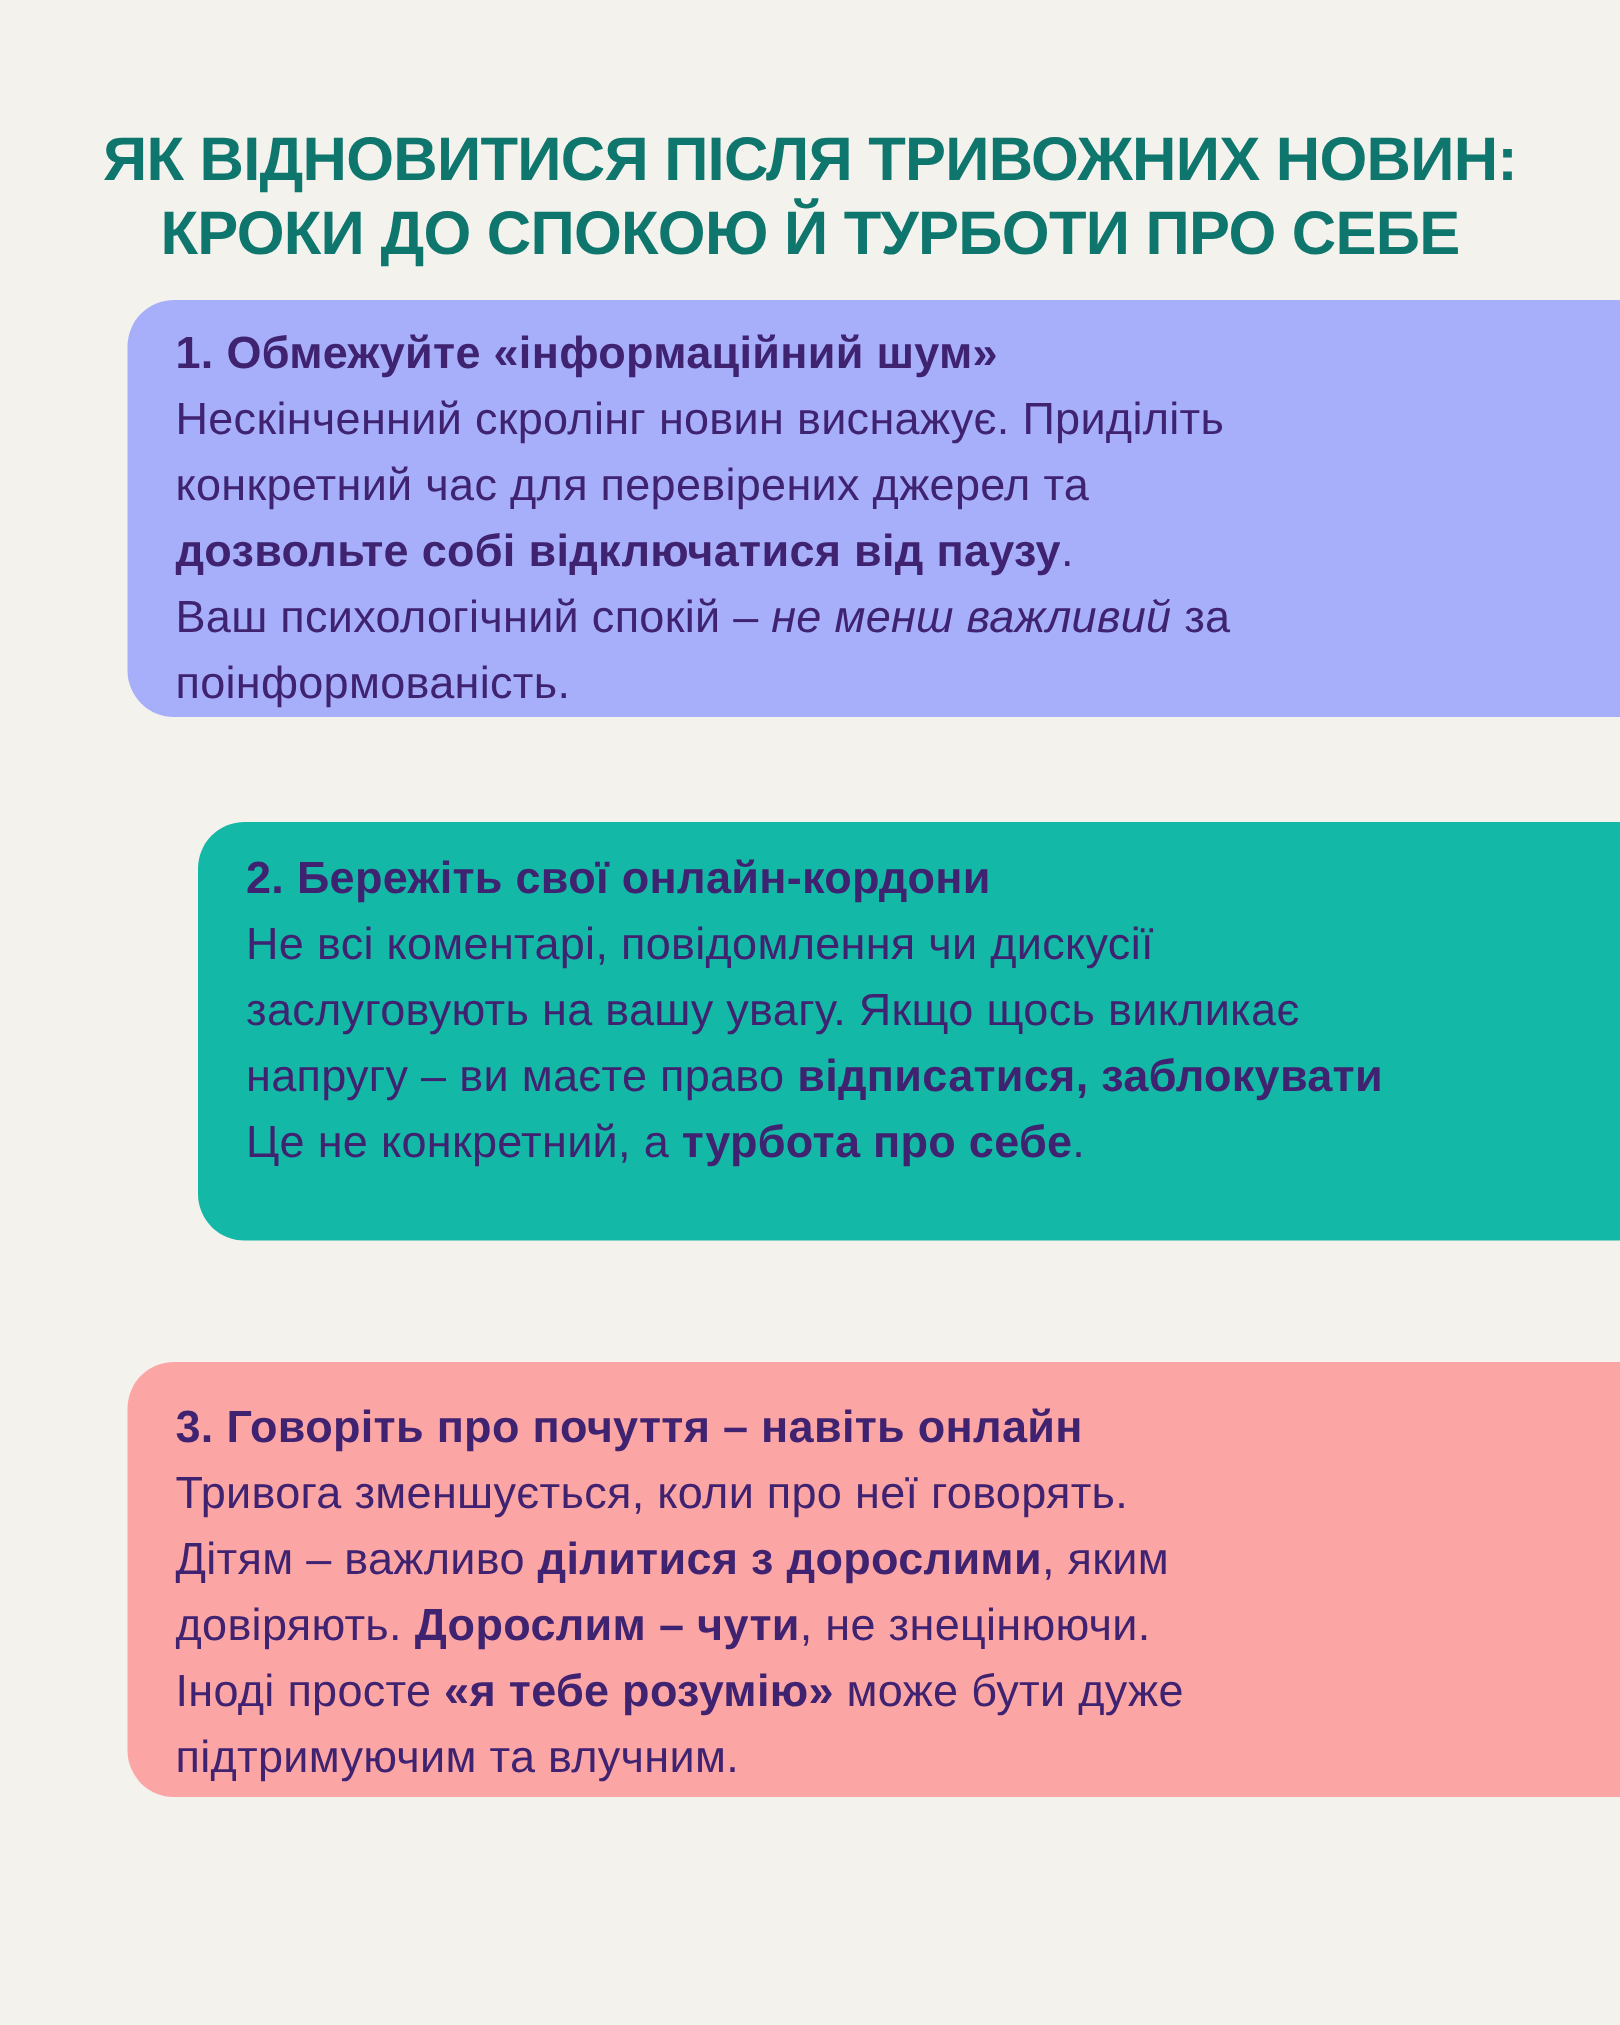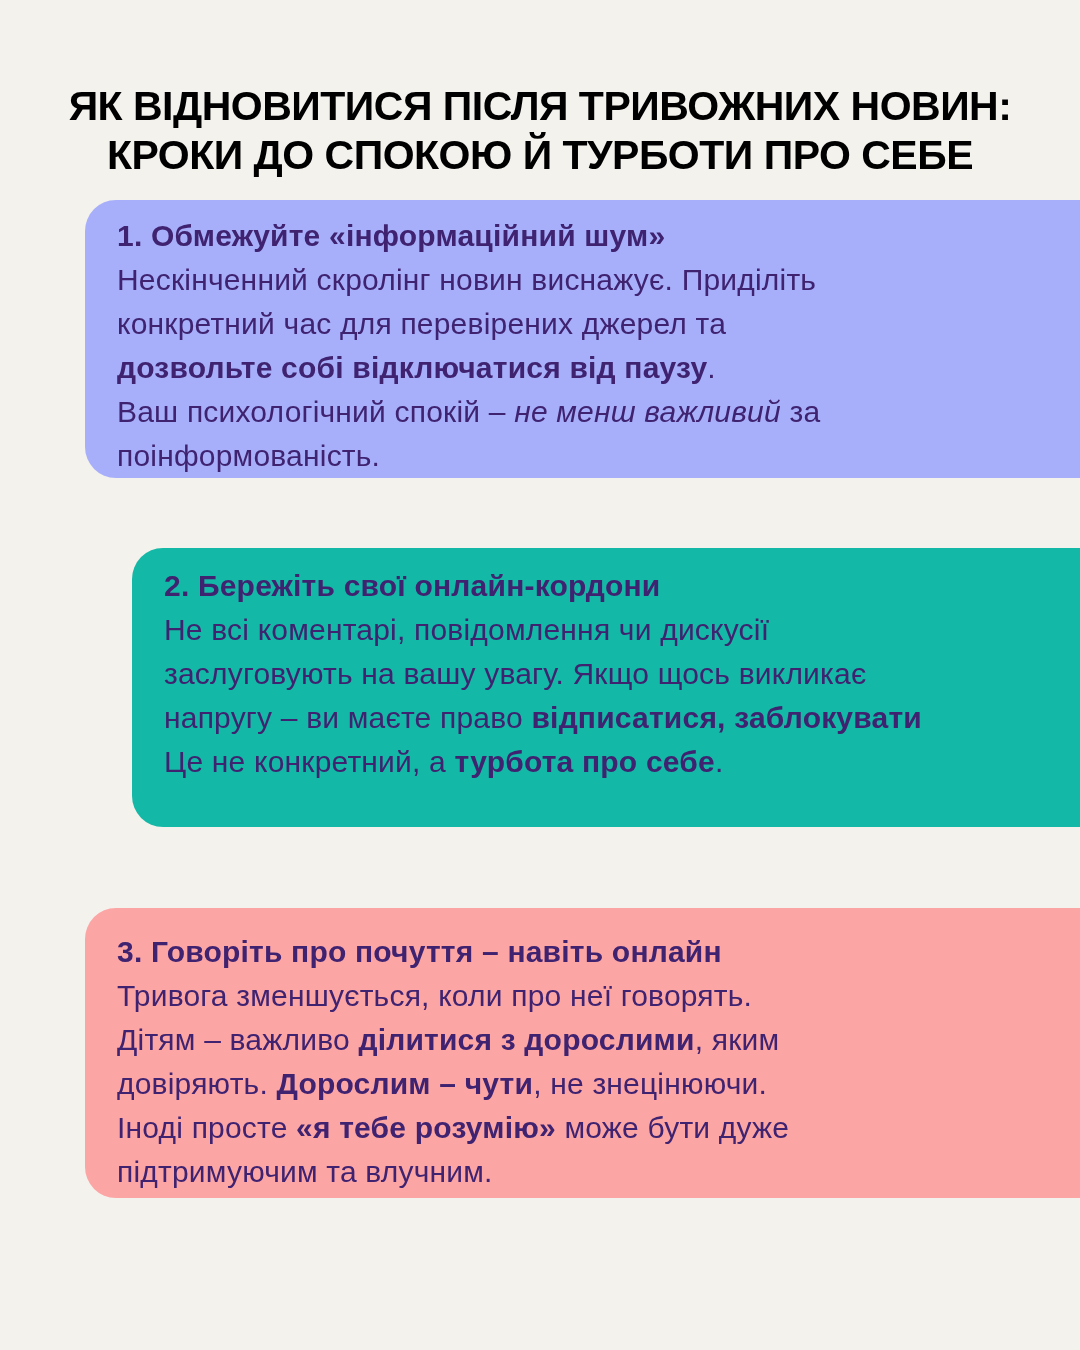--- a/index.html
+++ b/index.html
@@ -12,21 +12,21 @@
     overflow: hidden;
     font-family: "Liberation Sans", sans-serif;
     margin: 0 auto;
   }
   .title {
     position: absolute;
     top: 82px;
     left: 0;
     width: 100%;
     text-align: center;
-    color: #000000;
+    color: #0f766e;
     font-weight: 700;
     font-size: 41px;
     line-height: 49px;
     letter-spacing: -0.5px;
   }
   .title-line { display: block; }
   .card {
     position: absolute;
     left: 85px;
     width: 1076px;

